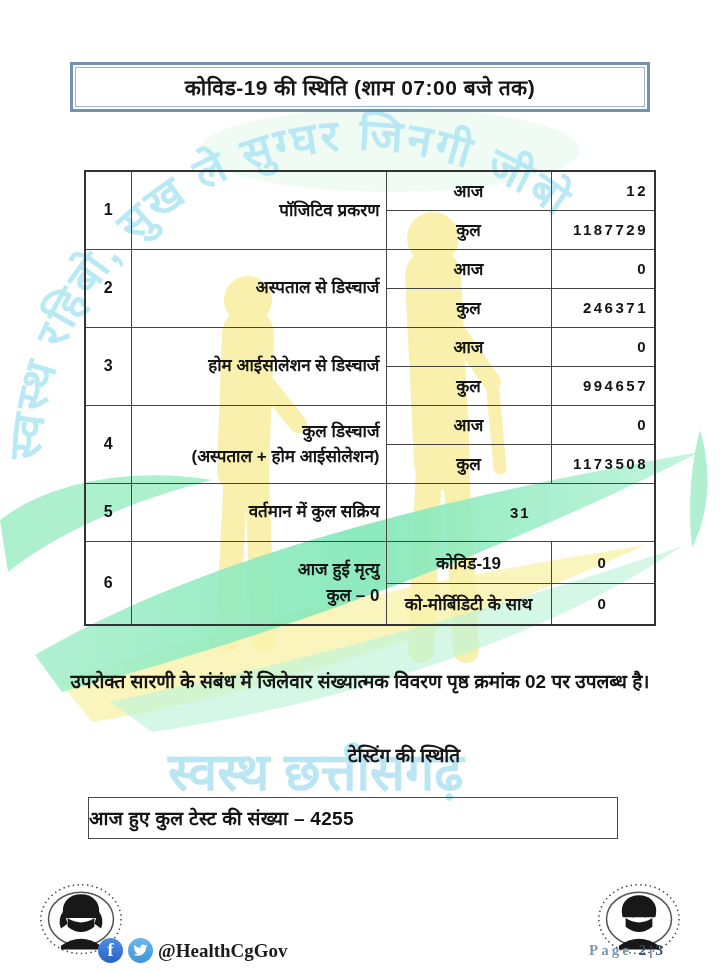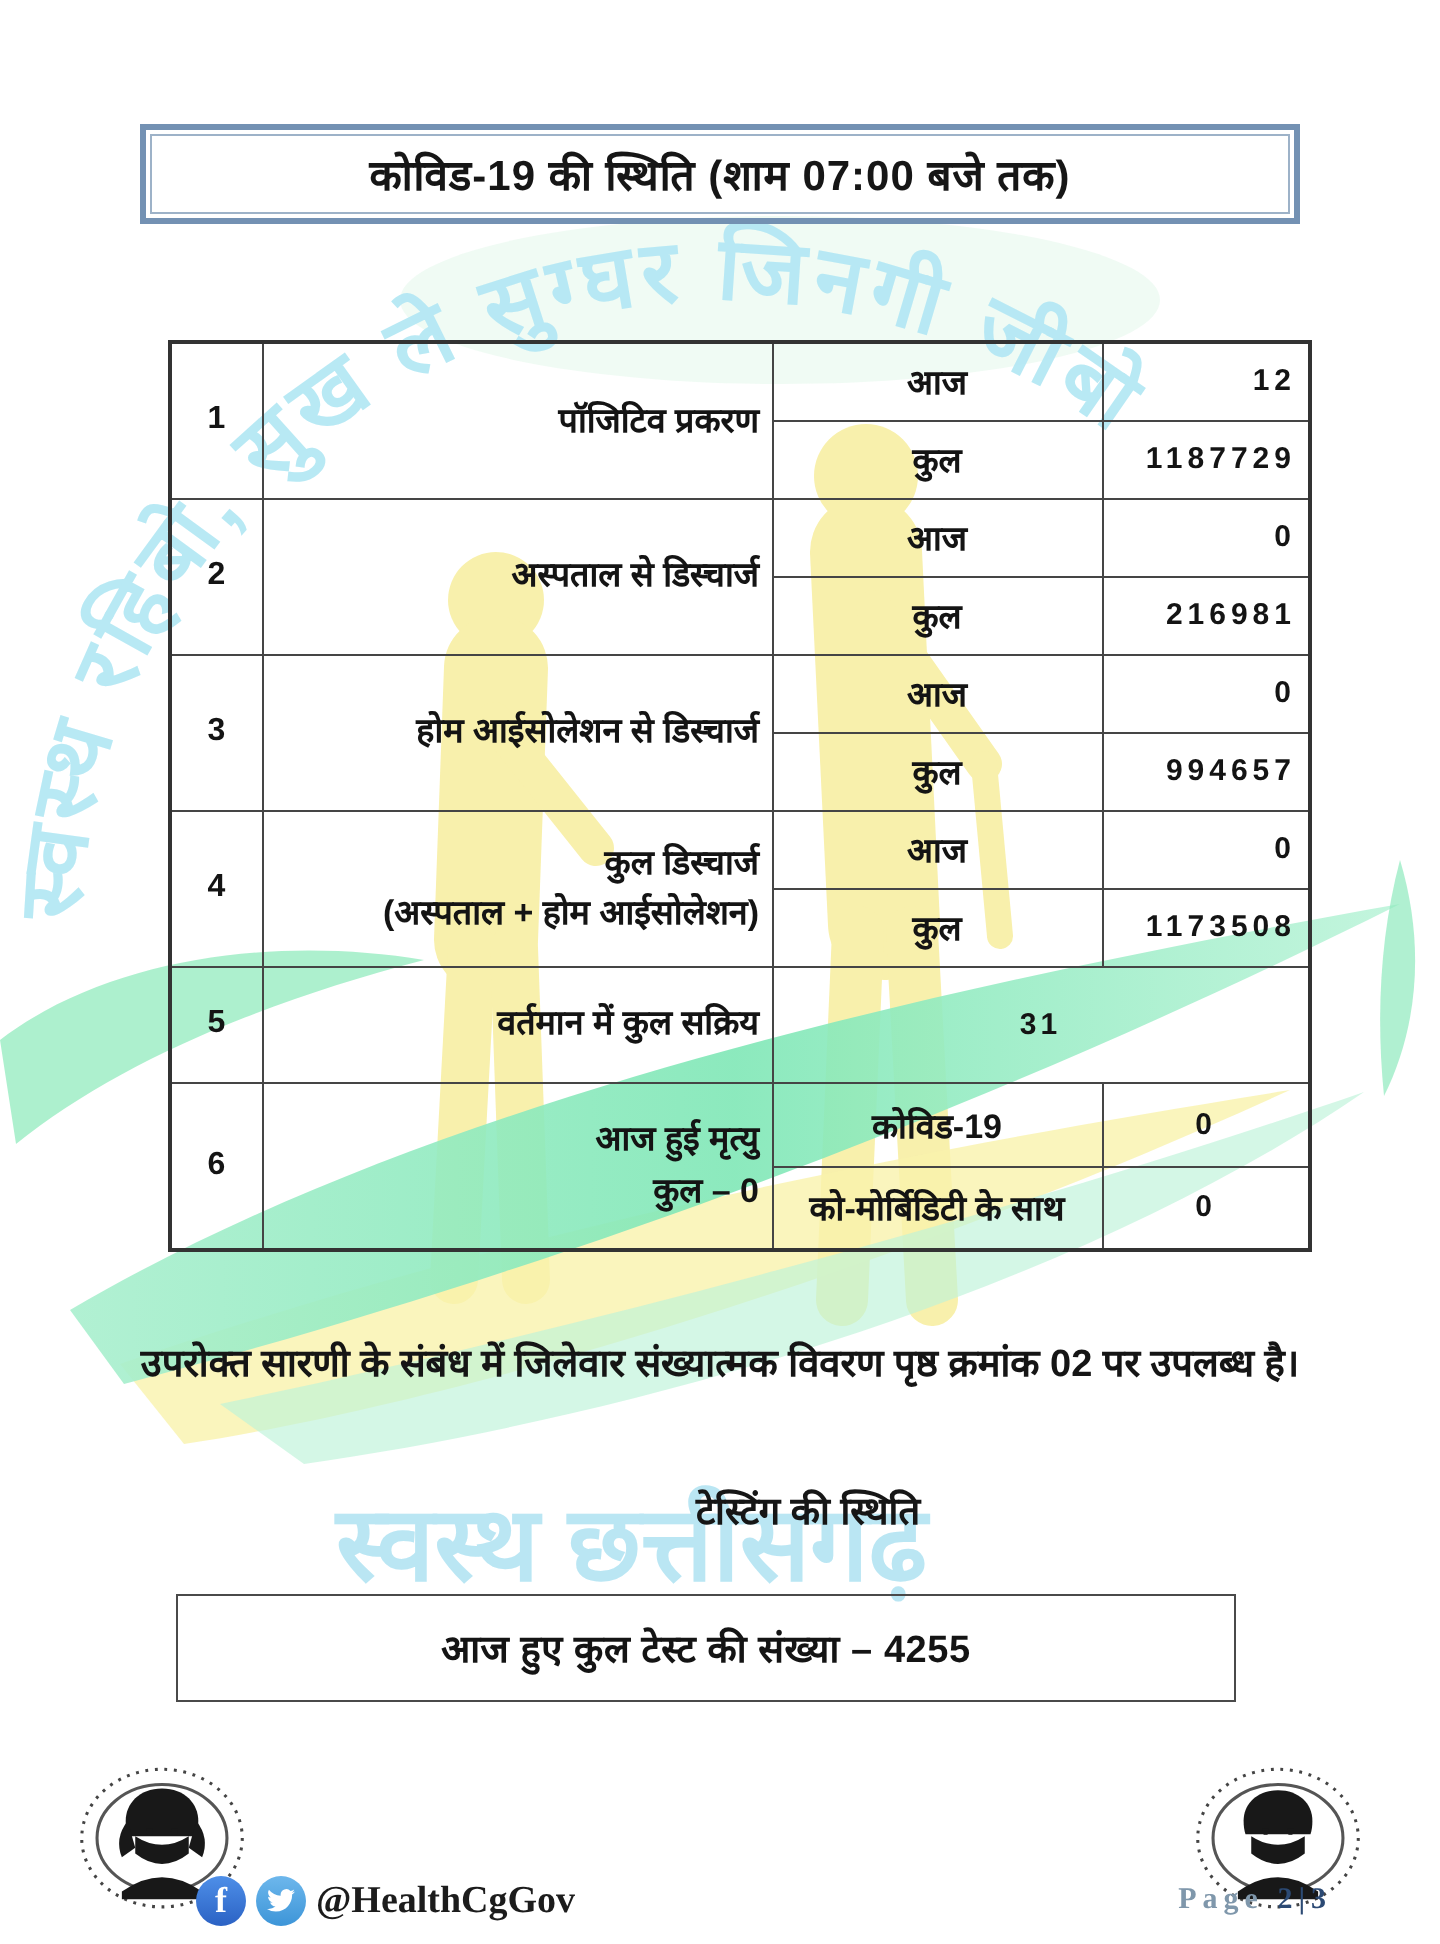--- a/index.html
+++ b/index.html
@@ -42,22 +42,22 @@
 
   .note{
     position:absolute;left:30px;top:668px;width:660px;text-align:center;
     font-size:19px;font-weight:bold;color:#151515;
   }
   .testing-heading{
     position:absolute;left:0;top:742px;width:720px;text-align:center;
     font-size:19px;font-weight:bold;color:#161616;padding-left:44px;
   }
   .test-box{
-    position:absolute;left:88px;top:797px;width:530px;height:54px;
-    border:1.5px solid #4a4a4a;display:flex;align-items:center;justify-content:center;
+    position:absolute;left:88px;top:797px;width:530px;height:42px;
+    border:1.5px solid #4a4a4a;display:flex;align-items:center;
     box-sizing:border-box;background:transparent;
   }
   .test-box-text{font-size:19px;font-weight:bold;color:#141414;letter-spacing:.3px;}
 
   .banner{
     position:absolute;left:38px;top:880px;width:644px;height:80px;
     display:flex;align-items:center;justify-content:space-between;
   }
   .mask-badge{width:86px;height:78px;flex:0 0 auto;}
   .banner-mid{display:flex;align-items:center;gap:8px;flex:1;justify-content:center;}
@@ -155,21 +155,21 @@
       </tr>
 
       <tr class="h39">
         <td class="no" rowspan="2">2</td>
         <td class="label" rowspan="2">अस्पताल से डिस्चार्ज</td>
         <td class="sublabel">आज</td>
         <td class="val">0</td>
       </tr>
       <tr class="h39">
         <td class="sublabel">कुल</td>
-        <td class="val">216981</td>
+        <td class="val">246371</td>
       </tr>
 
       <tr class="h39">
         <td class="no" rowspan="2">3</td>
         <td class="label" rowspan="2">होम आईसोलेशन से डिस्चार्ज</td>
         <td class="sublabel">आज</td>
         <td class="val">0</td>
       </tr>
       <tr class="h39">
         <td class="sublabel">कुल</td>

